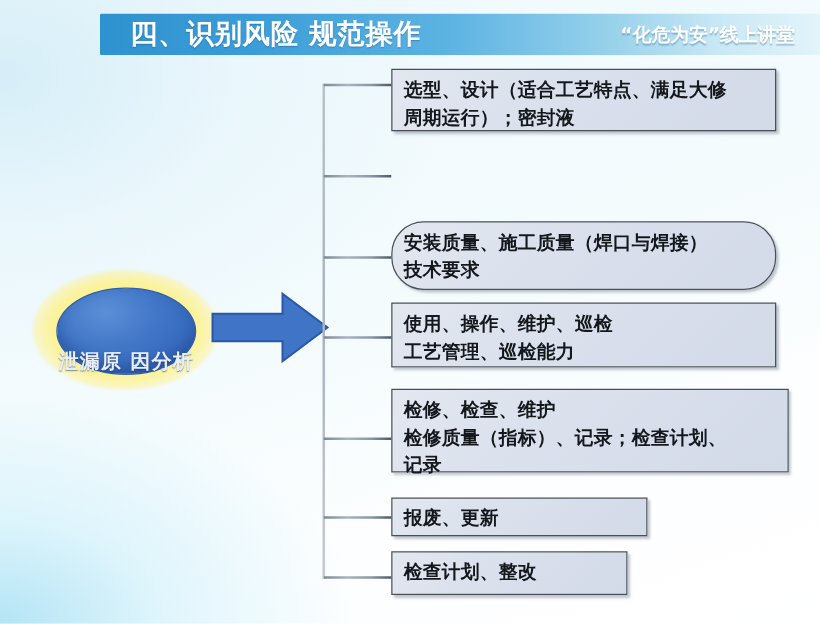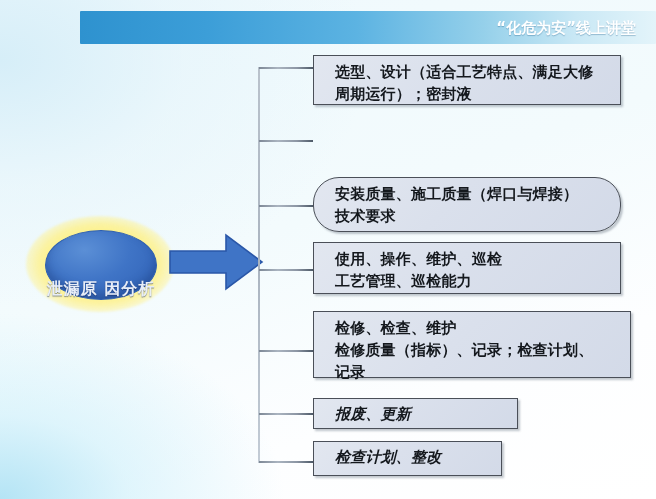--- a/index.html
+++ b/index.html
@@ -76,36 +76,37 @@
     position:absolute;left:259px;height:2px;
     background:linear-gradient(90deg,#7d8896 0%,#aab4c0 35%,#8c96a4 70%,#4e5a68 100%);
   }
 
   
   .box{
     position:absolute;box-sizing:border-box;
     background:linear-gradient(135deg,#e2e7f0 0%,#dae0ec 45%,#d3dae8 100%);
     border:1px solid #4a4f58;
     box-shadow:2px 2px 2px rgba(120,130,145,0.45);
-    padding:5px 9px 4px 21px;
+    padding:5px 9px 4px 9px;
   }
   .box-text{
     font-family:"DejaVu Sans", sans-serif;
     font-size:15px;color:#14181d;line-height:22px;font-weight:bold;
     white-space:pre-line;letter-spacing:0.2px;
   }
-  .box.small .box-text{line-height:21px;font-style:italic;}
+  .box.small .box-text{line-height:21px;}
 </style>
 </head>
 <body>
 
 <div id="slide">
 
 
   <div class="hdr-bar"></div>
+  <div class="hdr-title">四、识别风险 规范操作</div>
   <div class="hdr-sub">“化危为安”线上讲堂</div>
 
   <div class="oval-glow"></div>
   <div class="oval">
     <div class="oval-text">泄漏原
 因分析</div>
   </div>
 
   <div class="arrow">
     <svg width="96" height="62" viewBox="0 0 96 62" xmlns="http://www.w3.org/2000/svg" aria-hidden="true">

